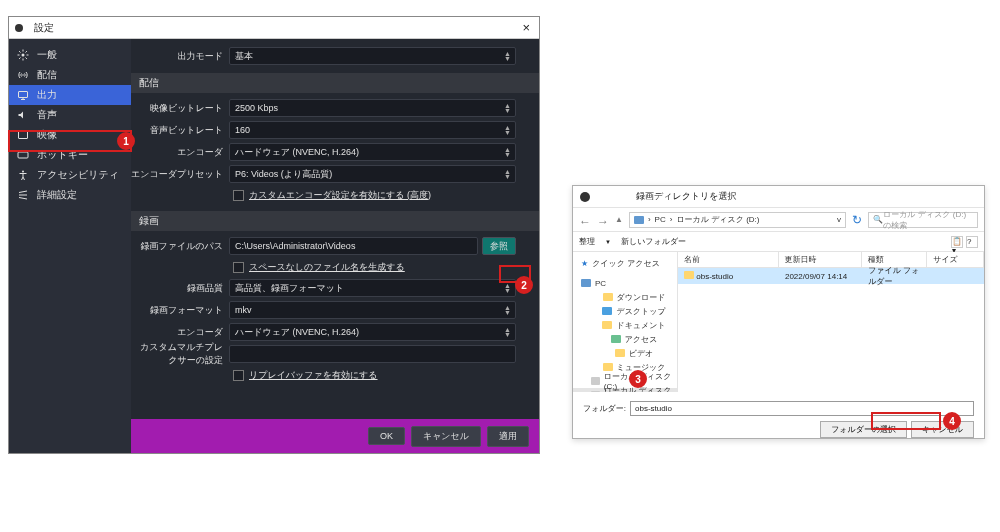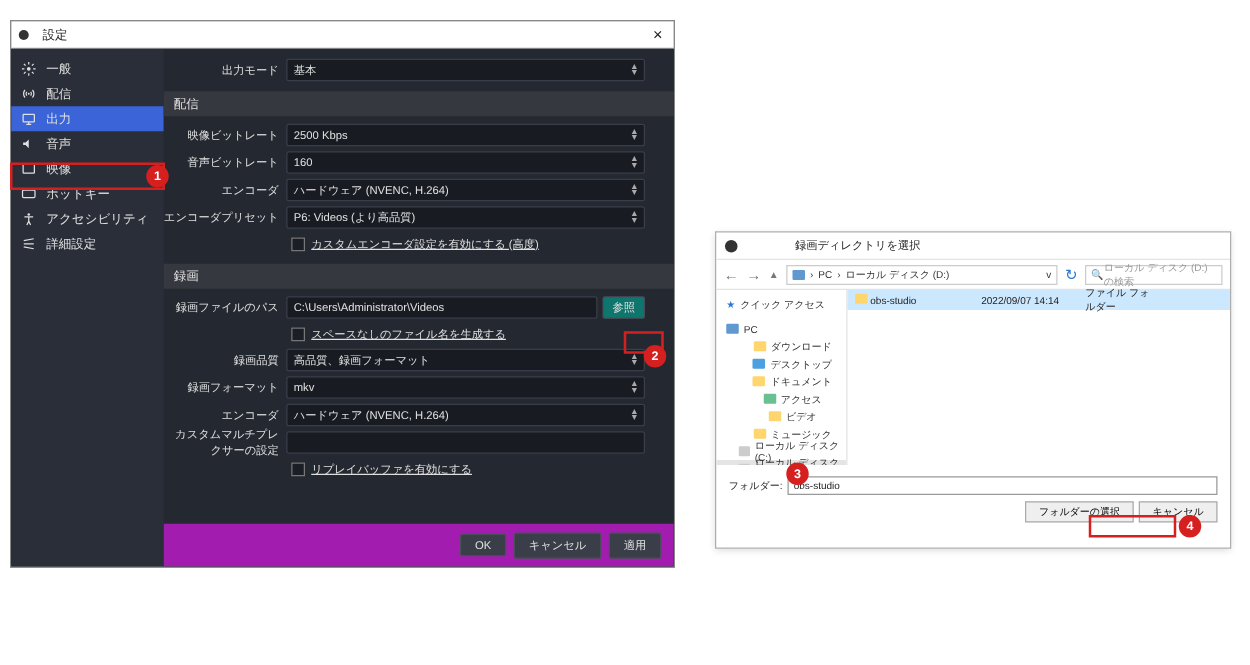--- a/index.html
+++ b/index.html
@@ -258,20 +258,29 @@
         <span>›</span>
       <span>ローカル ディスク (D:)</span>
       <span style="margin-left:auto">v</span>
     </div>
     <span class="nav-arrow" style="color:#2a7ad0">↻</span>
     <div class="search-bar">
         <span>🔍 </span>
         <span>ローカル ディスク (D:)の検索</span>
       </div>
   </div>
+  <div class="file-toolbar">
+    <span>整理</span>
+      <span style="font-size:6px">▼</span>
+    <span>新しいフォルダー</span>
+    <div class="view-icons">
+        <span>📋 ▾</span>
+        <span>?</span>
+      </div>
+  </div>
   <div class="file-body">
     <div class="file-tree">
       <div class="tree-item">
           <span style="color:#2a7ad0">★</span>
           <span>クイック アクセス</span>
         </div>
       <div style="height:6px"></div>
       <div class="tree-item">
           <span class="pc-icon"></span>
           <span>PC</span>
@@ -304,20 +313,26 @@
           <span class="folder-icon" style="background:#ccc"></span>
           <span>ローカル ディスク (C:)</span>
         </div>
       <div class="tree-item lev2 sel">
           <span class="folder-icon" style="background:#ccc"></span>
           <span>ローカル ディスク (D:)</span>
         </div>
 
     </div>
     <div class="file-list">
+      <div class="list-header">
+        <div class="lh-name">名前</div>
+        <div class="lh-date">更新日時</div>
+        <div class="lh-kind">種類</div>
+        <div class="lh-size">サイズ</div>
+      </div>
       <div class="list-row">
         <div class="lh-name"><span class="folder-icon"></span> <span>obs-studio</span></div>
         <div class="lh-date">2022/09/07 14:14</div>
         <div class="lh-kind">ファイル フォルダー</div>
         <div class="lh-size"></div>
       </div>
     </div>
   </div>
   <div class="file-footer">
     <div class="folder-row">

